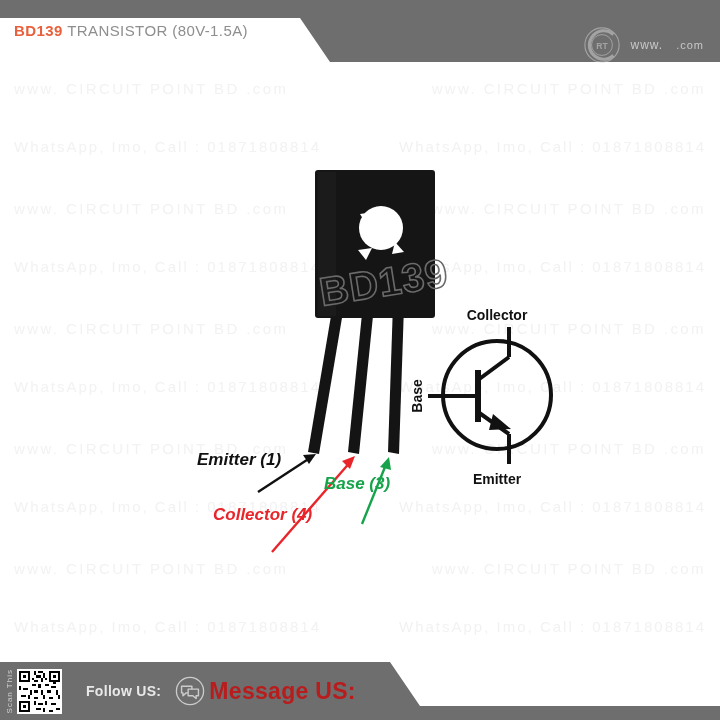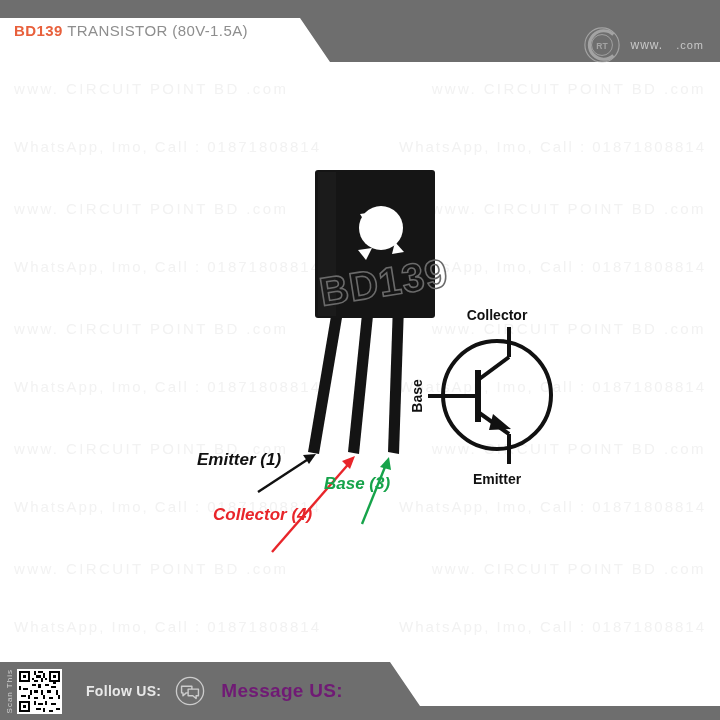--- a/index.html
+++ b/index.html
@@ -81,22 +81,22 @@
     color:#cfcfcf;font-size:8px;letter-spacing:1px;
     margin-left:5px;margin-right:3px;
   }
   .qr{width:45px;height:45px;display:block;}
   .follow{
     color:#e8e8e8;font-size:14px;font-weight:700;letter-spacing:.3px;
     margin-left:24px;
   }
   .msg-icon{width:30px;height:30px;margin-left:14px;opacity:.85;}
   .message{
-    color:#701a75;font-size:19px;font-weight:700;letter-spacing:.3px;
-    margin-left:16px;
+    color:#b91c1c;font-size:23px;font-weight:700;letter-spacing:.3px;
+    margin-left:4px;
   }
   .spec{
     position:absolute;right:16px;bottom:26px;
     color:#8e8e8e;font-size:21px;letter-spacing:1.2px;z-index:7;white-space:nowrap;
   }
 </style>
 </head>
 <body>
 
 <div id="page">

